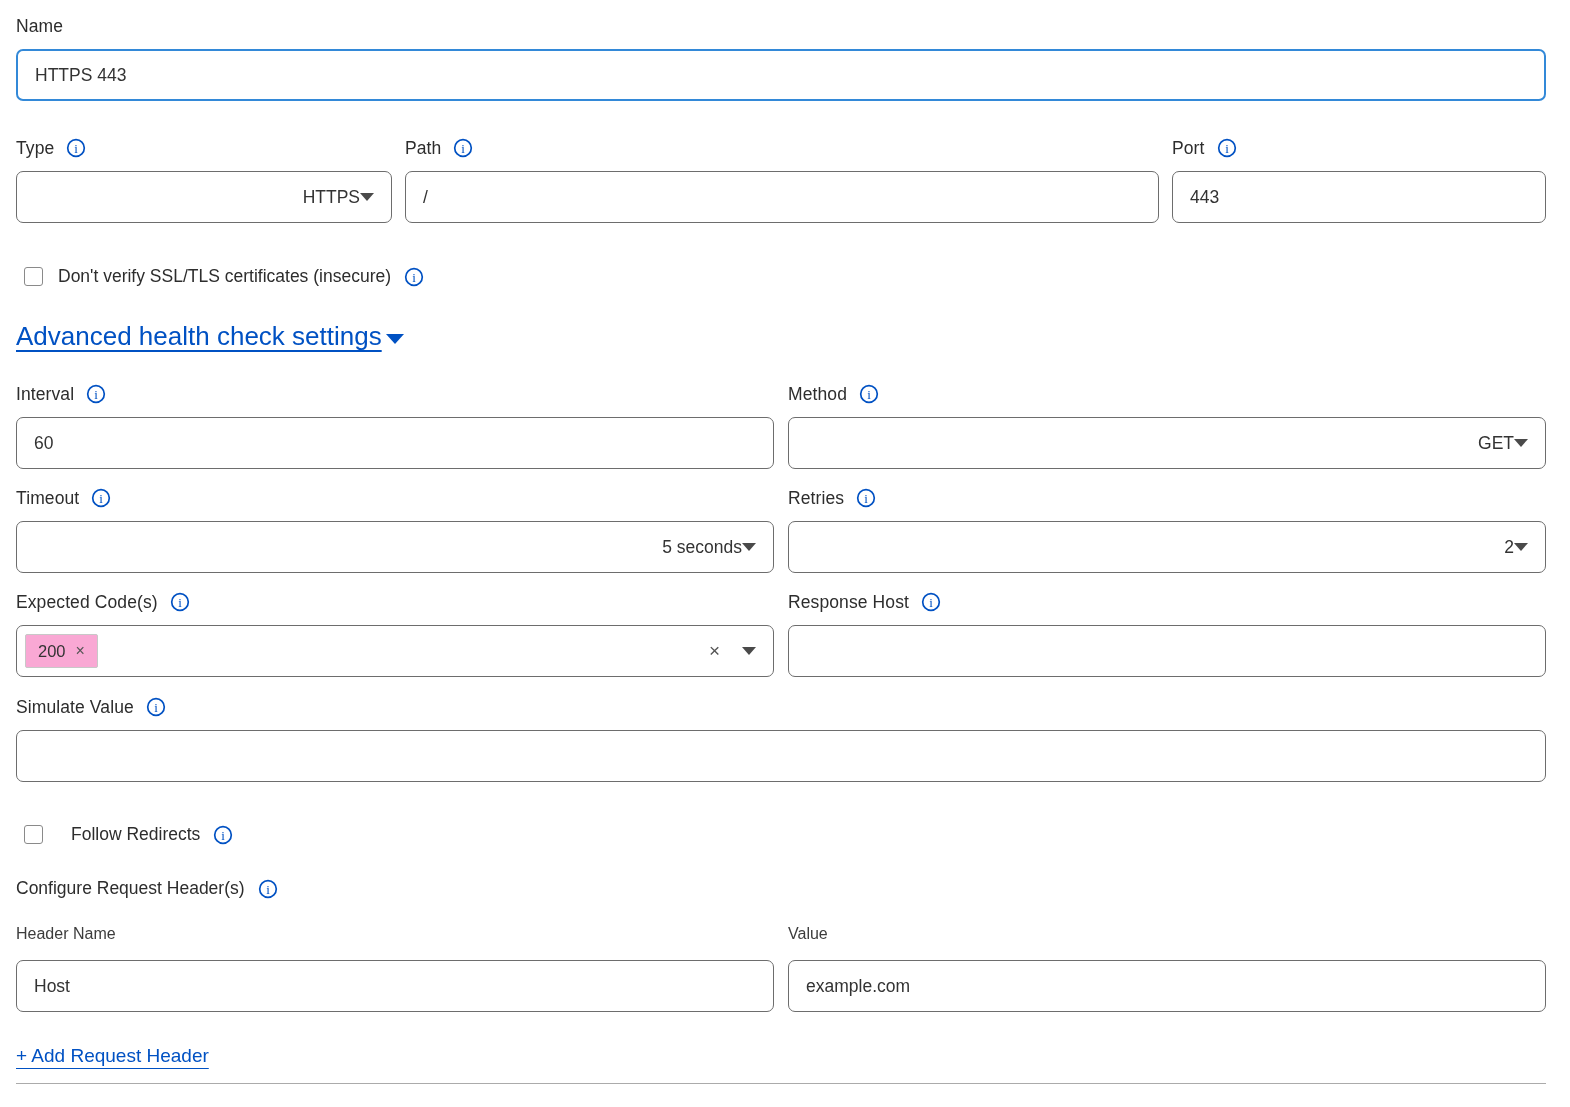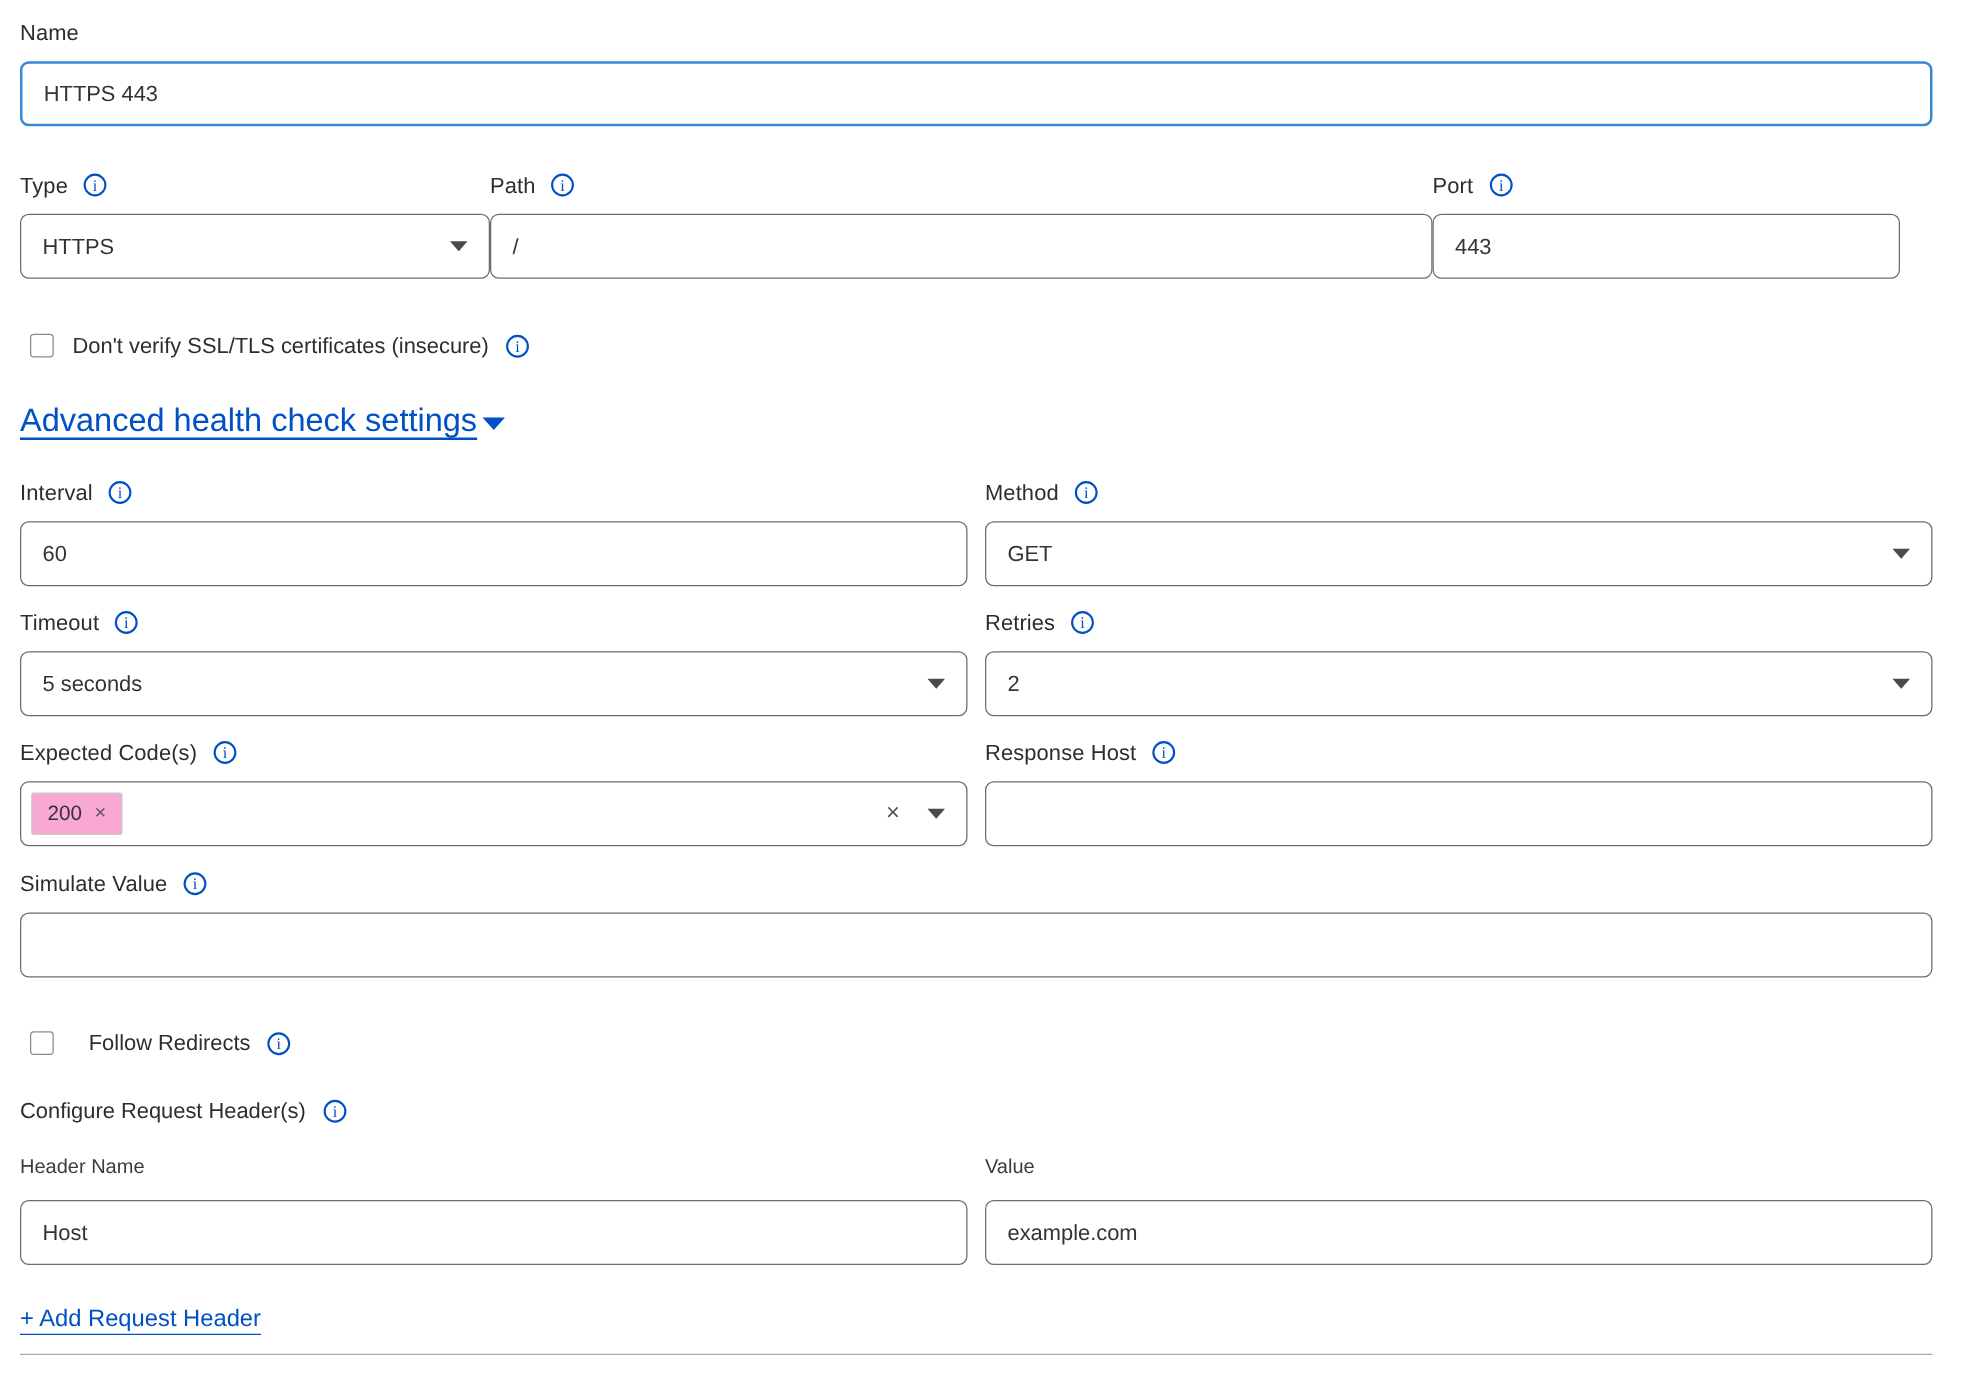--- a/index.html
+++ b/index.html
@@ -30,35 +30,36 @@
     font-size: 17.5px; color: #333;
     padding: 0 17px;
     outline: none;
     display: block;
   }
   .text-input.focused { border: 2px solid #3389d8; }
 
   .select-box, .multiselect {
     display: flex; align-items: center; cursor: pointer;
   }
-  .select-box .select-value { flex: 1 1 auto; }
+  .select-box .select-value { flex: 1 1 auto; text-align: right; }
   .caret {
     width: 0; height: 0; flex: 0 0 auto;
     border-left: 7px solid transparent;
     border-right: 7px solid transparent;
     border-top: 8px solid #4a4a4a;
   }
 
   .field { margin: 0; }
   .section-gap-sm { margin-top: 17px; }
   .section-gap-md { margin-top: 30px; }
 
   .row3 {
     display: grid;
     grid-template-columns: 376px 754px 374px;
+    column-gap: 13px;
     margin-top: 35px;
   }
   .row2 {
     display: grid;
     grid-template-columns: 1fr 1fr;
     column-gap: 14px;
   }
 
   .checkbox-row {
     display: flex; align-items: center;

